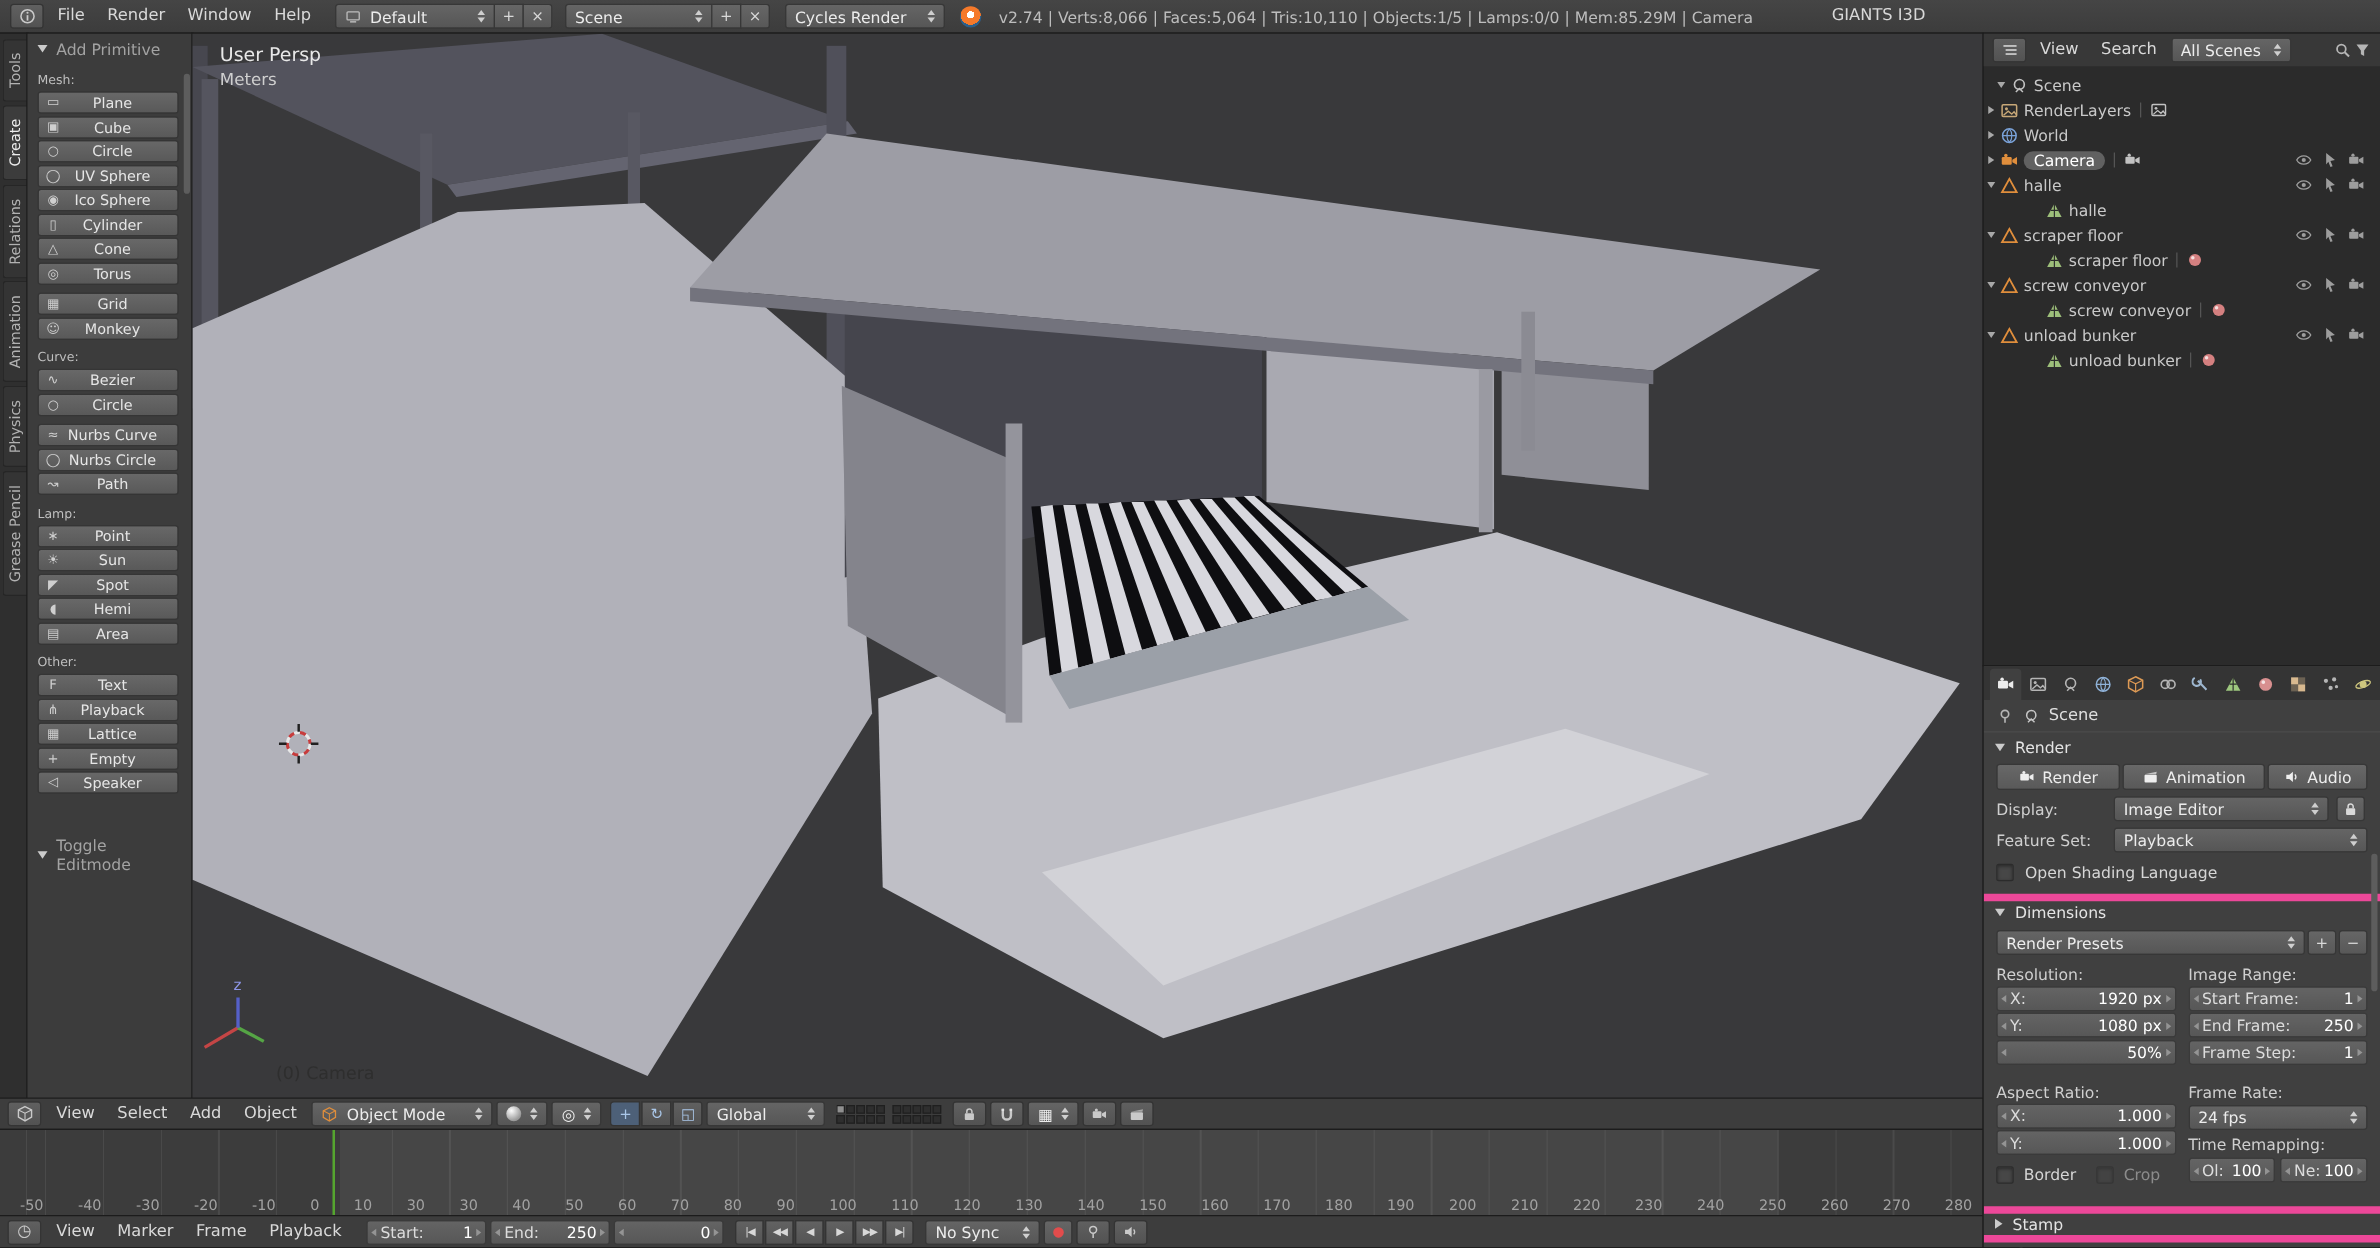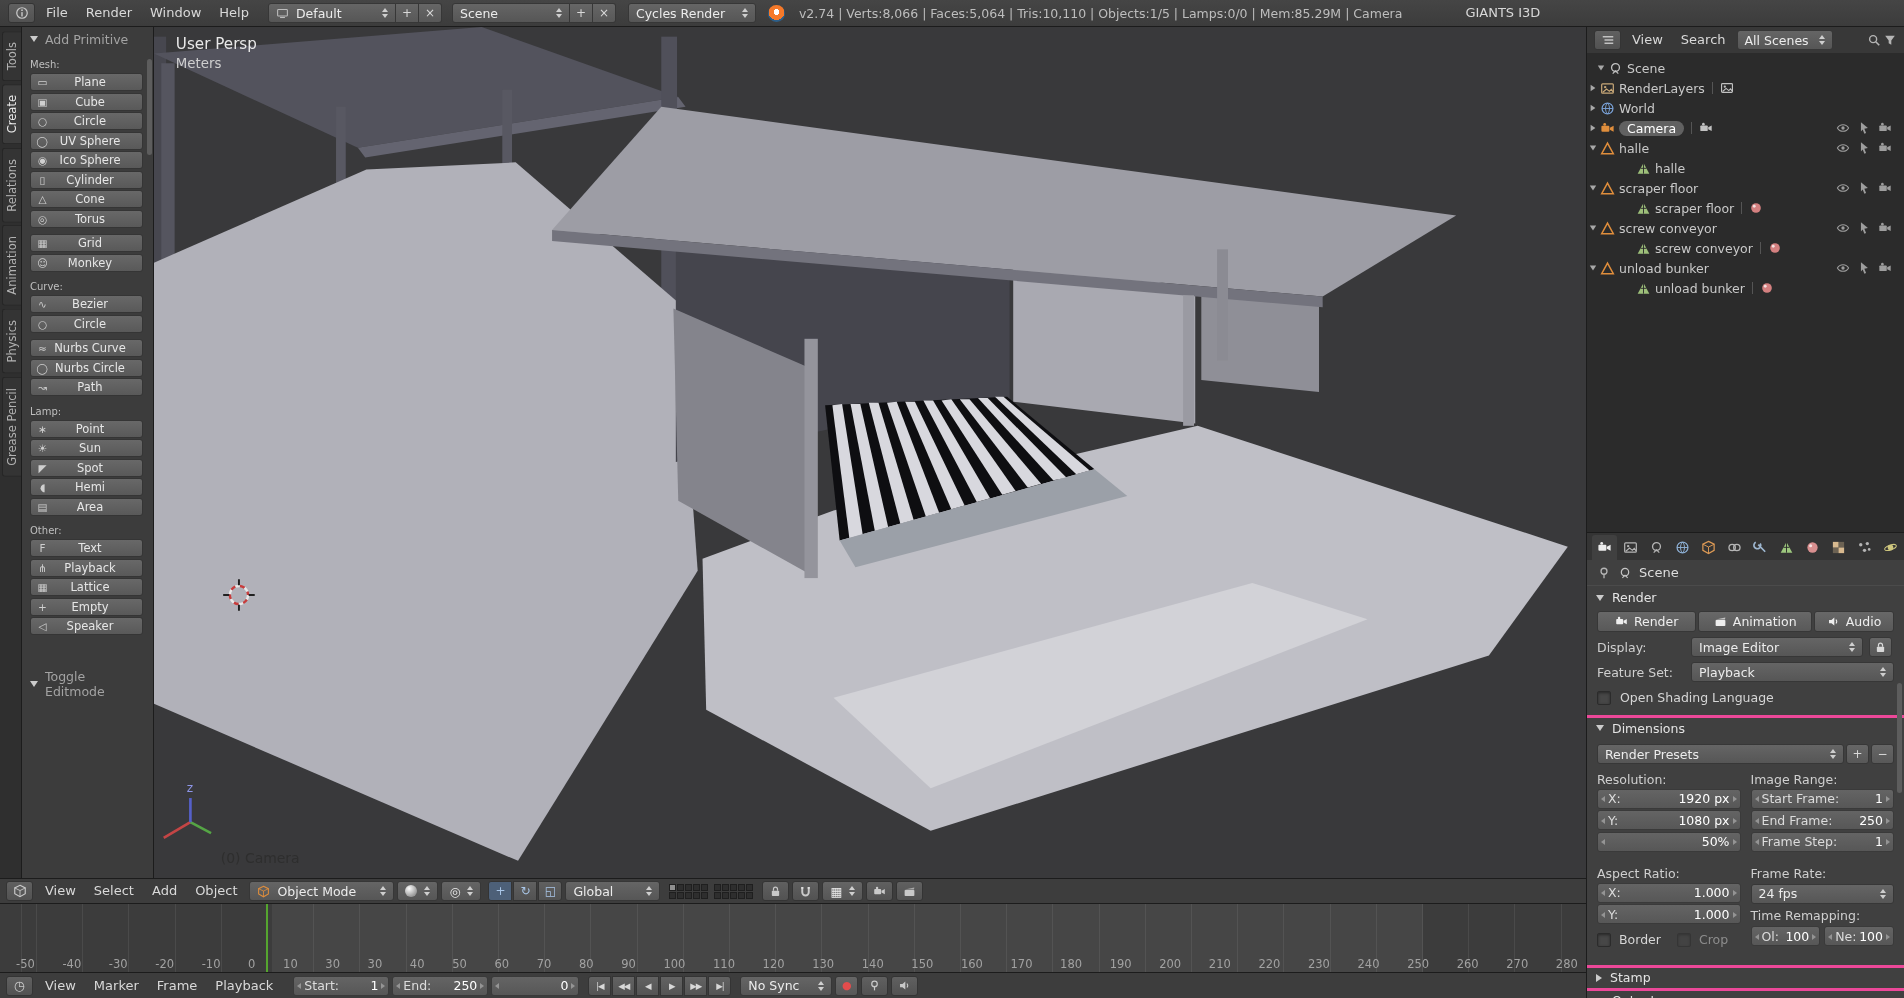--- a/index.html
+++ b/index.html
@@ -131,21 +131,21 @@
   .c-gray { color:#c2c2c2; } .c-red { color:#d48080; } .c-tan { color:#c8a878; }
 
   
   #props { left:1587px; top:533px; width:317px; height:465px; background:#404040; position:absolute; overflow:hidden; }
   #ptabs { height:27px; background:#343434; display:flex; align-items:flex-end; gap:1px; padding:0 0 0 5px; }
   .ptab { width:25px; height:25px; display:flex; align-items:center; justify-content:center;
           border-radius:3px 3px 0 0; color:#b5b5b5; }
   .ptab.on { background:#404040; color:#ececec; }
   #pcrumb { height:26px; display:flex; align-items:center; gap:7px; padding:0 10px; border-bottom:1px solid #4b4b4b; color:#dedede; }
   .panelhead { height:23px; display:flex; align-items:center; gap:8px; padding:0 9px; color:#e4e4e4;
-               font-size:12.5px; border-top:3px solid #ec4899; }
+               font-size:12.5px; border-top:6px solid #ec4899; }
   .pbody { padding:2px 10px 7px; }
   .btnrow { display:flex; gap:2px; }
   .bbtn { height:21px; display:flex; flex:1; align-items:center; justify-content:center; gap:6px;
           background:linear-gradient(#686868,#595959); border:1px solid #373737; border-radius:3px;
           color:#eeeeee; font-size:12.5px; }
   .frow { display:grid; grid-template-columns:88px 1fr 25px; gap:6px; align-items:center; margin-top:5px; }
   .frow2 { display:grid; grid-template-columns:88px 1fr; gap:6px; align-items:center; margin-top:5px; }
   .flabel { color:#cfcfcf; font-size:12.5px; }
   .frow .dd, .frow2 .dd, .presetrow .dd { height:20px; }
   .oslrow { display:flex; align-items:center; gap:9px; margin:8px 0 3px; color:#d6d6d6; font-size:12.5px; }

